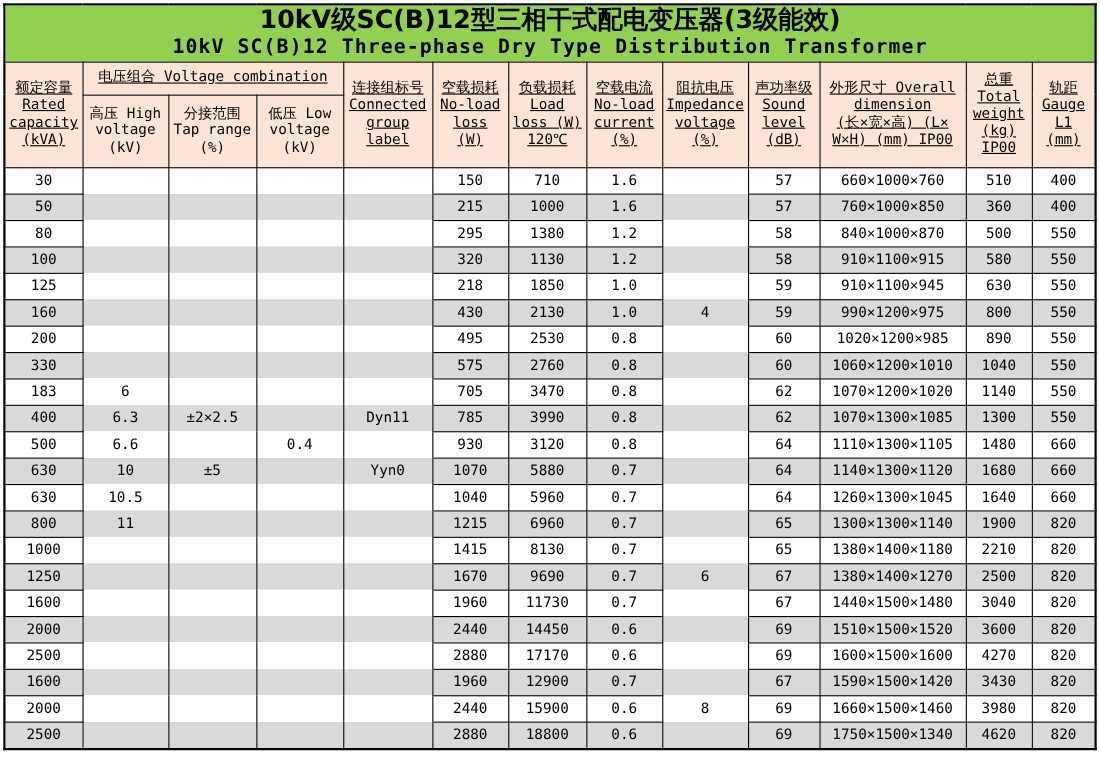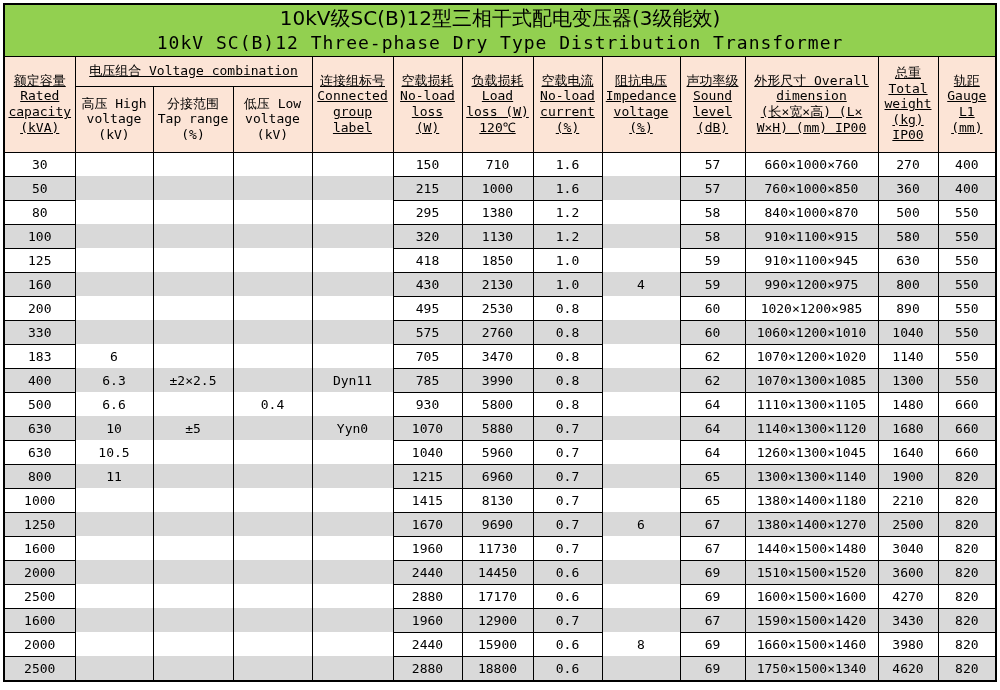--- a/index.html
+++ b/index.html
@@ -31,28 +31,28 @@
     padding: 0 1px;
     overflow: hidden;
   }
   th.title-cell {
     background: #92D050;
     height: 52px;
     border: 2px solid #000;
     padding: 0;
   }
   .title-line1 {
-    font-size: 20px;
-    font-weight: normal;
+    font-size: 23px;
+    font-weight: bold;
     line-height: 26px;
     font-family: "DejaVu Sans", "Liberation Sans", sans-serif;
   }
   .title-line2 {
     font-size: 18px;
-    font-weight: normal;
+    font-weight: bold;
     line-height: 24px;
     letter-spacing: 1px;
     white-space: nowrap;
   }
   thead th.hcell {
     background: #FCE4D6;
     font-weight: normal;
     font-size: 13px;
     line-height: 1.2;
     white-space: pre-line;
@@ -159,21 +159,21 @@
           <td class="nb"></td>
           <td class="nb"></td>
           <td class="nb"></td>
           <td class="nb"></td>
           <td>150</td>
           <td>710</td>
           <td>1.6</td>
           <td class="nb"></td>
           <td>57</td>
           <td>660×1000×760</td>
-          <td>270</td>
+          <td>510</td>
           <td>400</td>
         </tr>
         <tr class="gray">
           <td>50</td>
           <td class="nb"></td>
           <td class="nb"></td>
           <td class="nb"></td>
           <td class="nb"></td>
           <td>215</td>
           <td>1000</td>
@@ -213,21 +213,21 @@
           <td>910×1100×915</td>
           <td>580</td>
           <td>550</td>
         </tr>
         <tr class="white">
           <td>125</td>
           <td class="nb"></td>
           <td class="nb"></td>
           <td class="nb"></td>
           <td class="nb"></td>
-          <td>418</td>
+          <td>218</td>
           <td>1850</td>
           <td>1.0</td>
           <td class="nb"></td>
           <td>59</td>
           <td>910×1100×945</td>
           <td>630</td>
           <td>550</td>
         </tr>
         <tr class="gray">
           <td>160</td>
@@ -304,21 +304,21 @@
           <td>1300</td>
           <td>550</td>
         </tr>
         <tr class="white">
           <td>500</td>
           <td class="nb">6.6</td>
           <td class="nb"></td>
           <td class="nb">0.4</td>
           <td class="nb"></td>
           <td>930</td>
-          <td>5800</td>
+          <td>3120</td>
           <td>0.8</td>
           <td class="nb"></td>
           <td>64</td>
           <td>1110×1300×1105</td>
           <td>1480</td>
           <td>660</td>
         </tr>
         <tr class="gray">
           <td>630</td>
           <td class="nb">10</td>

